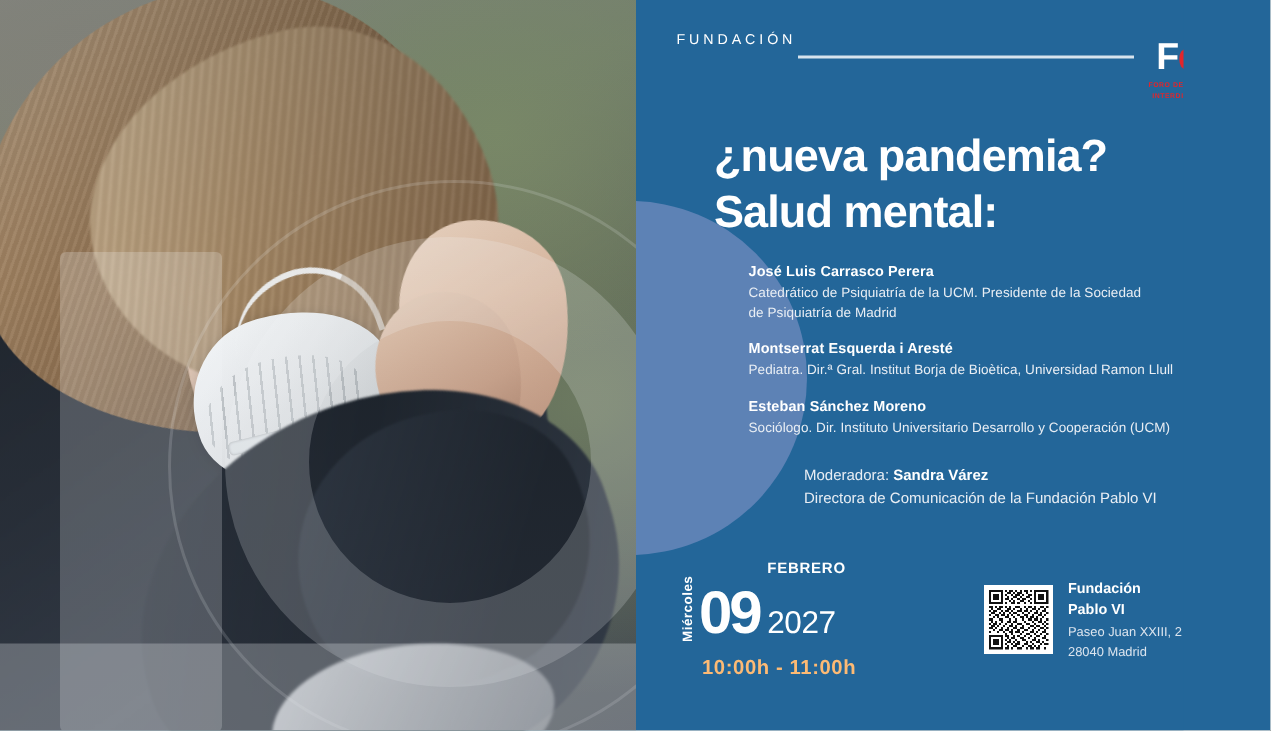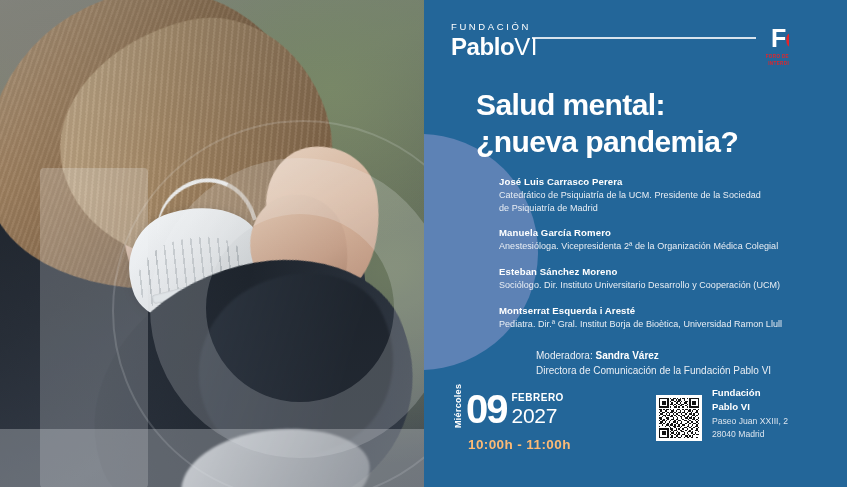--- a/index.html
+++ b/index.html
@@ -235,30 +235,30 @@
     color:#ffffff;font-size:9px;font-weight:700;letter-spacing:.3px;
     height:46px;margin-right:3px;line-height:1;
   }
   .daynum{
     color:#ffffff;font-size:40px;font-weight:800;line-height:.92;
     letter-spacing:-2px;
   }
   .my{margin-left:5px;padding-bottom:2px;}
   .month{
     color:#ffffff;font-size:10px;font-weight:700;letter-spacing:.5px;
-    line-height:1;margin-bottom:2px;
+    line-height:1;margin-bottom:20px;
   }
   .year{color:#ffffff;font-size:21px;font-weight:400;line-height:1;letter-spacing:-.3px;}
   .time{
     margin-top:9px;margin-left:14px;
     color:#fdba74;font-size:13.5px;font-weight:700;letter-spacing:.4px;
   }
 
   
-  .venue{position:absolute;left:232px;top:384px;display:flex;align-items:flex-end;}
+  .venue{position:absolute;left:232px;top:384px;display:flex;align-items:center;}
   .qr{
     width:46px;height:46px;background:#ffffff;padding:3px;box-sizing:border-box;
     flex:0 0 auto;
   }
   .qr svg{display:block;width:100%;height:100%;}
   .venue-txt{margin-left:10px;padding-top:2px;}
   .venue-name{color:#ffffff;font-size:9.6px;font-weight:700;line-height:1.5;}
   .venue-addr{color:#dbe4ee;font-size:8.6px;font-weight:400;line-height:1.55;}
 </style>
 </head>
@@ -292,59 +292,54 @@
     <div class="bottom-band"></div>
   </div>
 
   <div class="blue-panel">
 
     <div class="blue-circle"></div>
 
     <div class="header">
       <div class="brand">
         <div class="brand-top">FUNDACIÓN</div>
-        <div class="brand-main"><span>Pablo</span><span class="vi">VI</span></div>
       </div>
       <div class="rule"></div>
 
       <div class="fdei">
         <div class="fdei-word"><span>F</span><span class="d">d</span><span>EI</span></div>
         <div class="fdei-sub">
           <div>FORO DE ENCUENTROS</div>
           <div>INTERDISCIPLINARES</div>
         </div>
       </div>
     </div>
 
     <div class="title">
+      <span class="l2">¿nueva pandemia?</span>
       <span class="l2">Salud mental:</span>
-      <span class="l2">¿nueva pandemia?</span>
     </div>
 
     <div class="speakers">
 
       <div class="spk">
         <div class="spk-name">José Luis Carrasco Perera</div>
         <div class="spk-role">Catedrático de Psiquiatría de la UCM. Presidente de la Sociedad</div>
         <div class="spk-role">de Psiquiatría de Madrid</div>
       </div>
 
+
       <div class="spk">
-        <div class="spk-name">Manuela García Romero</div>
-        <div class="spk-role">Anestesióloga. Vicepresidenta 2ª de la Organización Médica Colegial</div>
+        <div class="spk-name">Montserrat Esquerda i Aresté</div>
+        <div class="spk-role">Pediatra. Dir.ª Gral. Institut Borja de Bioètica, Universidad Ramon Llull</div>
       </div>
 
       <div class="spk">
         <div class="spk-name">Esteban Sánchez  Moreno</div>
         <div class="spk-role">Sociólogo. Dir. Instituto Universitario Desarrollo y Cooperación (UCM)</div>
-      </div>
-
-      <div class="spk">
-        <div class="spk-name">Montserrat Esquerda i Aresté</div>
-        <div class="spk-role">Pediatra. Dir.ª Gral. Institut Borja de Bioètica, Universidad Ramon Llull</div>
       </div>
 
       <div class="moderator">
         <div class="mod-line"><span>Moderadora: </span><b>Sandra Várez</b></div>
         <div class="mod-line">Directora de Comunicación de la Fundación Pablo VI</div>
       </div>
     </div>
 
     <div class="datebox">
       <div class="date-row">

